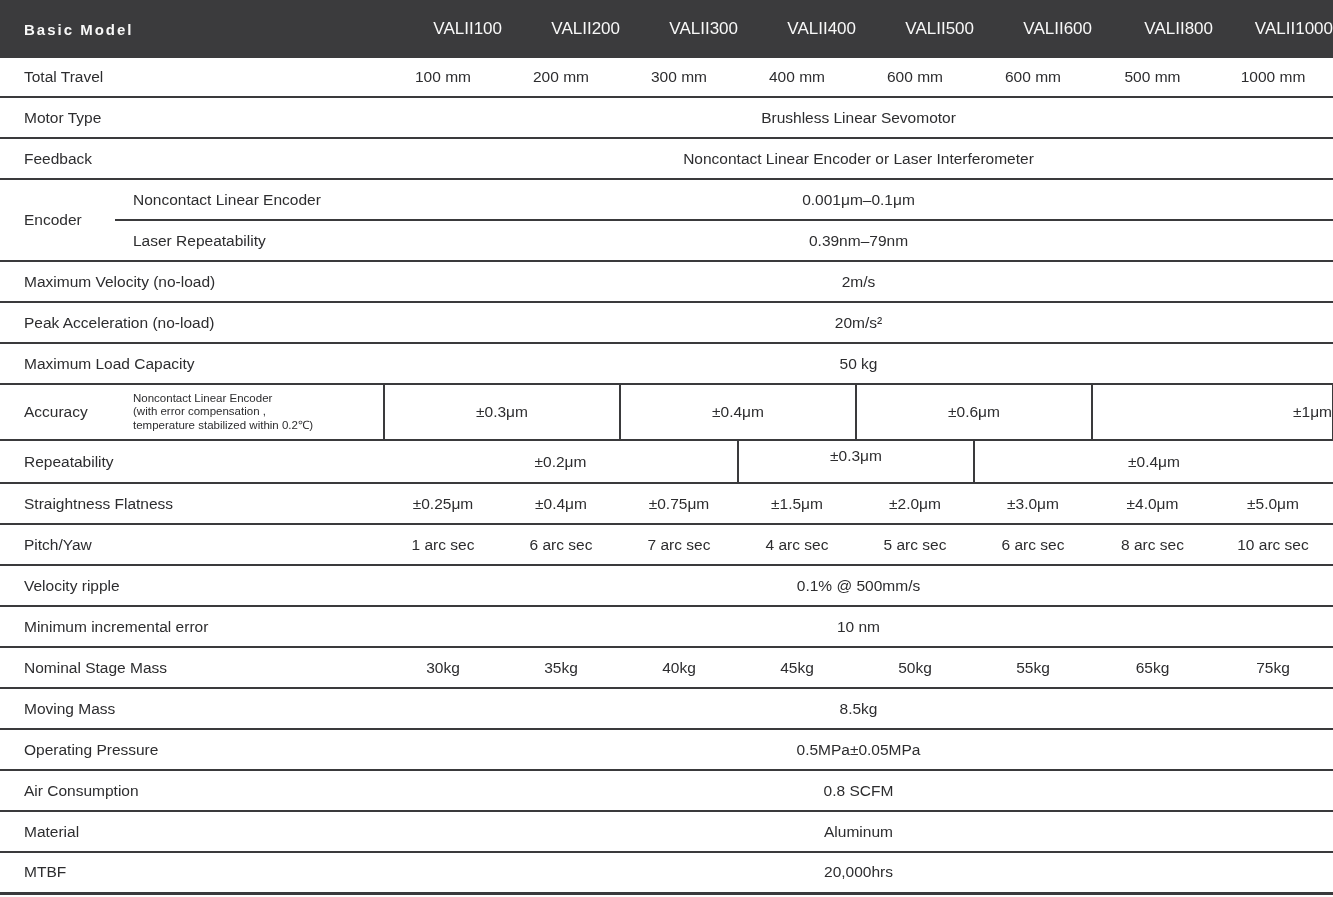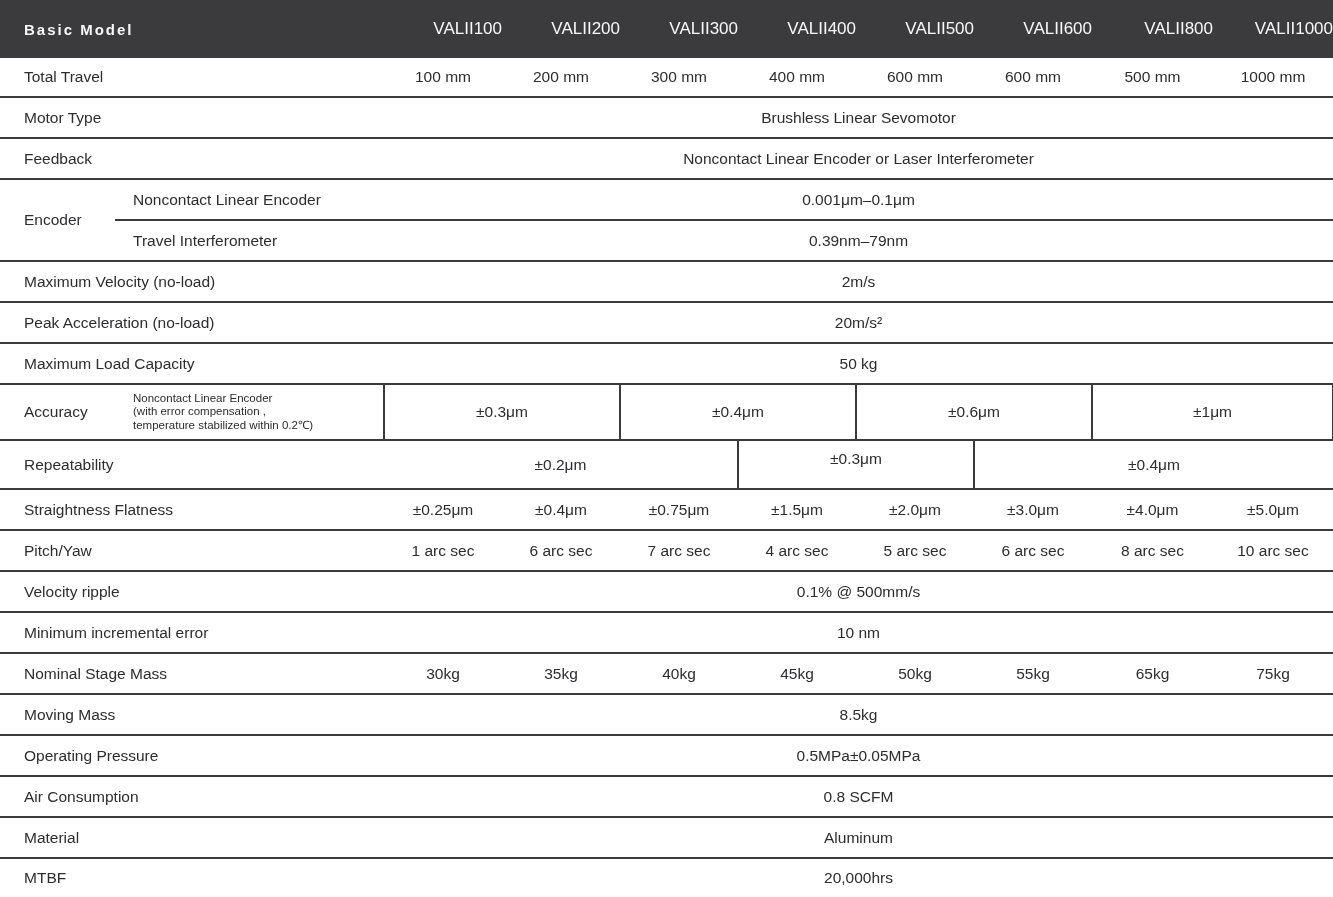--- a/index.html
+++ b/index.html
@@ -24,21 +24,21 @@
     width: 1333px;
     border-collapse: collapse;
     table-layout: fixed;
     font-size: 15.5px;
     color: var(--body-text);
   }
   tr { height: 41px; }
   tr.r-header  { height: 58px; }
   tr.r-travel  { height: 39px; }
   tr.r-accuracy{ height: 56px; }
-  tr.r-repeat  { height: 49px; }
+  tr.r-repeat  { height: 43px; }
   td { vertical-align: middle; border-bottom: 2px solid var(--line); }
   
   tr.r-header td {
     background: var(--header-bg);
     color: var(--header-text);
     border-bottom: none;
   }
   td.hdr-label {
     font-weight: 700;
     font-size: 15px;
@@ -51,21 +51,21 @@
     text-align: right;
     white-space: nowrap;
   }
   
   td.lbl { text-align: left; padding-left: 24px; white-space: nowrap; }
   td.sub-lbl { text-align: left; padding-left: 18px; white-space: nowrap; }
   td.val { text-align: center; white-space: nowrap; }
   
   
   td.acc-box { border-left: 2px solid var(--line); }
-  td.acc-box-last { border-right: 2px solid var(--line); }
+  td.acc-box-last { border-right: 2px solid var(--line); text-align: right; }
   td.acc-note {
     text-align: left;
     padding-left: 18px;
     font-size: 11.5px;
     line-height: 1.18;
     vertical-align: middle;
   }
   
   td.rep-box {
     border-left: 2px solid var(--line);
@@ -130,21 +130,21 @@
     <td colspan="2" class="lbl">Feedback</td>
     <td colspan="8" class="val">Noncontact Linear Encoder or Laser Interferometer</td>
   </tr>
 
   <tr>
     <td rowspan="2" class="lbl">Encoder</td>
     <td class="sub-lbl">Noncontact Linear Encoder</td>
     <td colspan="8" class="val">0.001μm–0.1μm</td>
   </tr>
   <tr>
-    <td class="sub-lbl">Travel Interferometer</td>
+    <td class="sub-lbl">Laser Repeatability</td>
     <td colspan="8" class="val">0.39nm–79nm</td>
   </tr>
 
   <tr>
     <td colspan="2" class="lbl">Maximum Velocity (no-load)</td>
     <td colspan="8" class="val">2m/s</td>
   </tr>
 
   <tr>
     <td colspan="2" class="lbl">Peak Acceleration (no-load)</td>

